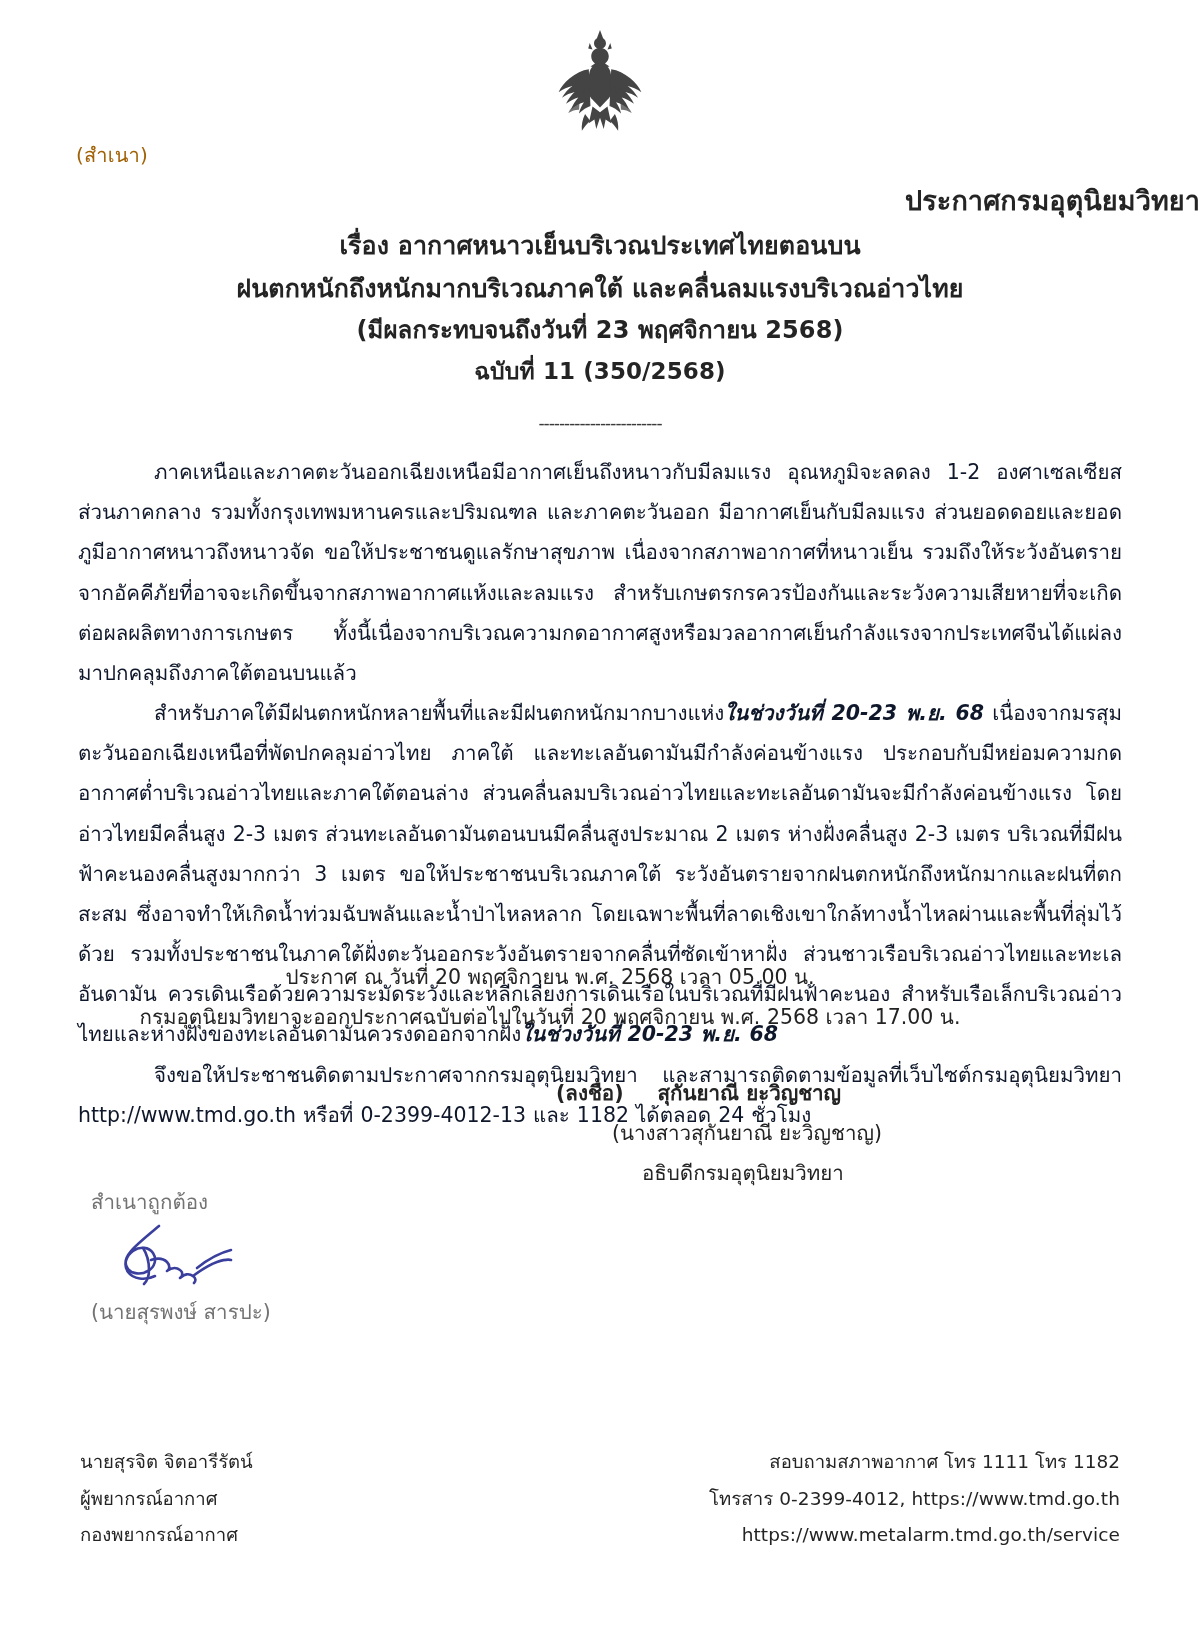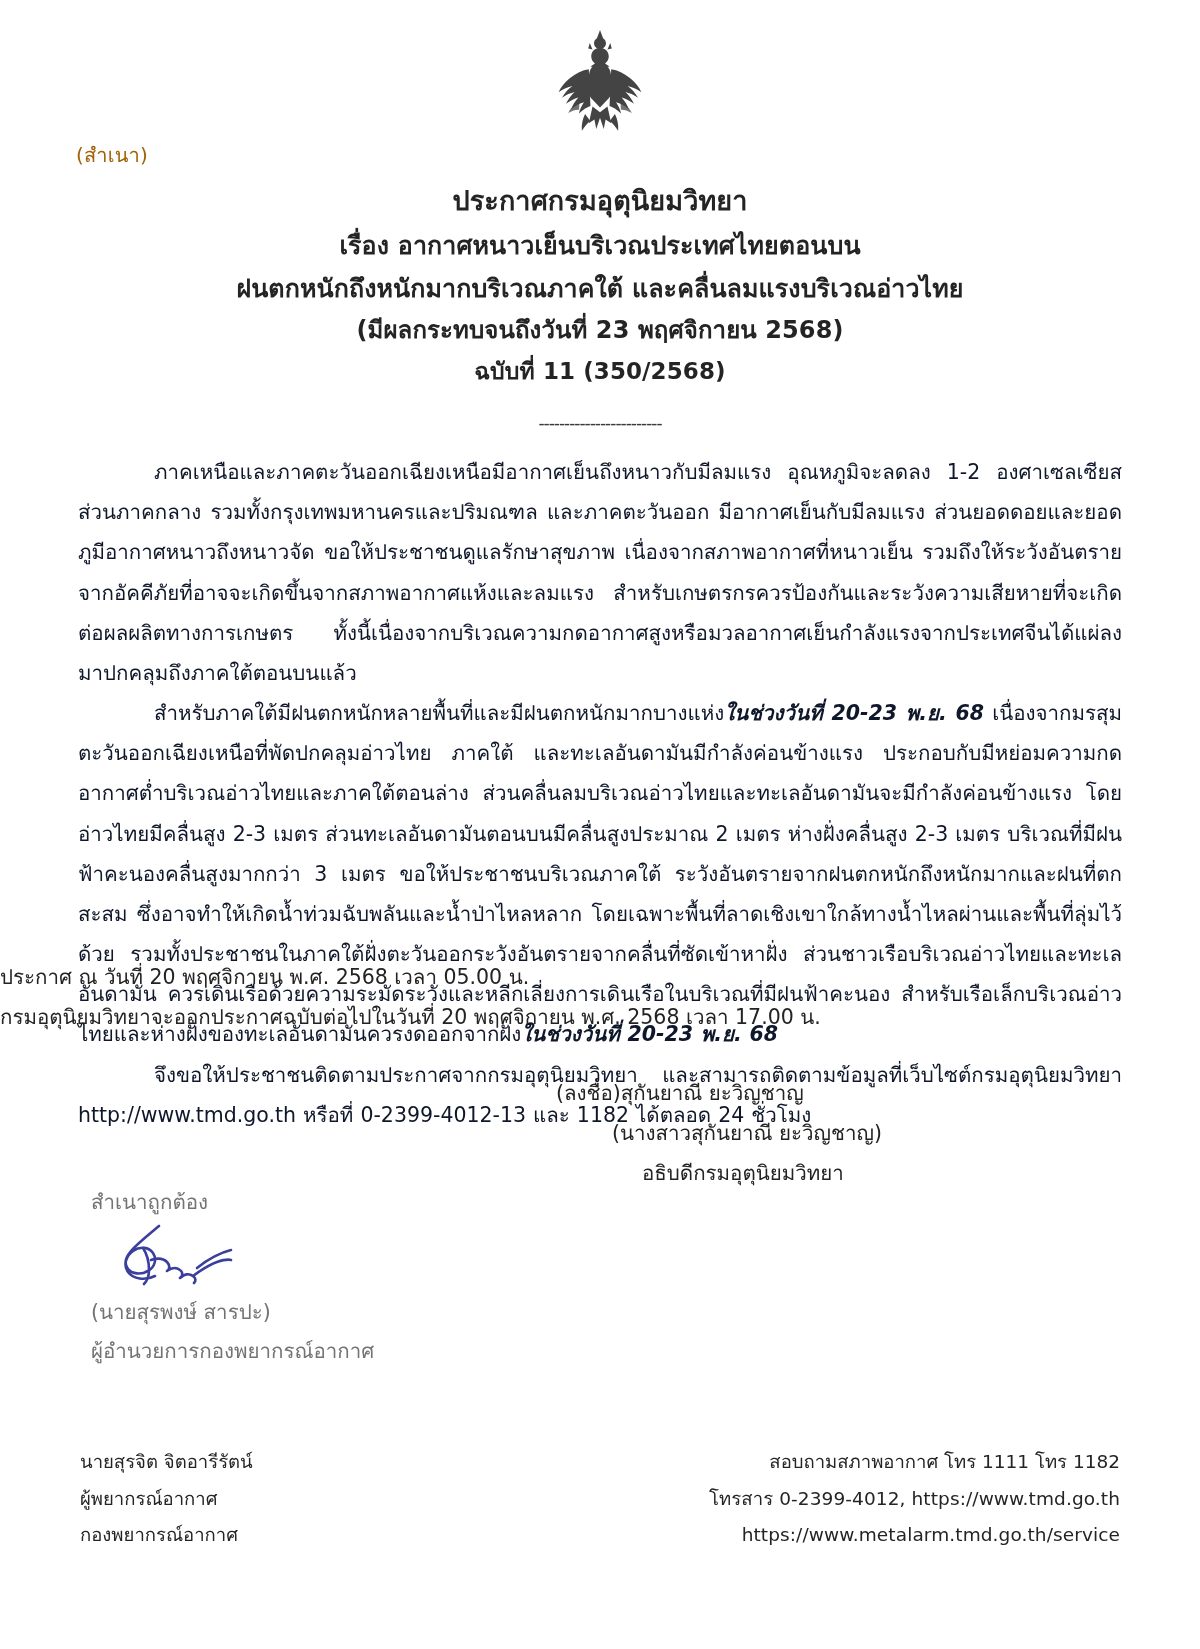--- a/index.html
+++ b/index.html
@@ -55,21 +55,21 @@
     width: 1200px;
     text-align: center;
   }
   .title-line {
     font-size: 25px;
     font-weight: bold;
     color: #242424;
     line-height: 1.72;
     letter-spacing: .1px;
   }
-  .title-line.t1 { font-size: 27px; }
+  .title-line.t1 { font-size: 27px; text-align: right; }
   .title-line.t4 { font-size: 24px; }
   .title-line.t5 { font-size: 23px; }
 
   .divider {
     margin: 24px auto 0;
     width: 176px;
     text-align: center;
     font-size: 17px;
     color: #3a3a3a;
     letter-spacing: -1px;
@@ -97,41 +97,43 @@
   }
   .para + .para { margin-top: 0; }
   .para b { font-weight: bold; font-style: italic; }
 
   
   .issued-block {
     position: absolute;
     top: 958px;
     left: 0;
     width: 1100px;
-    text-align: left;
+    text-align: center;
   }
   .issued-line {
     font-size: 20.5px;
     line-height: 1.95;
     color: #232323;
   }
 
   
   .sign-block {
     position: absolute;
     top: 1074px;
     left: 556px;
     width: 420px;
     font-size: 20.5px;
     line-height: 1.95;
     color: #232323;
   }
   .sign-row {
     display: flex;
+    gap: 34px;
     white-space: nowrap;
+    font-weight: bold;
   }
   .sign-name-paren { padding-left: 56px; white-space: nowrap; }
   .sign-position { padding-left: 86px; white-space: nowrap; }
 
   
   .cert-block {
     position: absolute;
     top: 1183px;
     left: 91px;
     width: 420px;
@@ -244,21 +246,20 @@
         <g fill="none" stroke="#3a3f9e" stroke-width="2.6" stroke-linecap="round" stroke-linejoin="round">
           <path d="M62 2 C50 12 40 20 34 27 C28 34 27 40 31 45 C35 50 44 51 51 47 C58 43 60 35 56 29 C52 23 43 22 36 27 C29 32 26 41 31 48 C36 55 48 57 58 52"></path>
           <path d="M46 24 C50 30 52 38 52 46 C52 52 50 57 47 60"></path>
           <path d="M54 36 C60 34 66 34 70 38 C73 41 73 45 70 47 C74 44 79 43 83 46 C86 48 86 52 83 54 C87 50 92 49 96 52 C99 54 99 57 97 59"></path>
           <path d="M96 52 C104 46 112 41 120 38 C126 36 131 35 134 36"></path>
           <path d="M100 44 C110 36 122 29 134 26"></path>
         </g>
       </svg>
     </div>
     <div class="cert-name">(นายสุรพงษ์ สารปะ)</div>
-    <div>ผู้อำนวยการกองพยากรณ์อากาศ</div>
   </div>
 
   <div class="footer">
     <div class="footer-left">
       <div>นายสุรจิต จิตอารีรัตน์</div>
       <div>ผู้พยากรณ์อากาศ</div>
       <div>กองพยากรณ์อากาศ</div>
     </div>
     <div class="footer-right">
       <div>สอบถามสภาพอากาศ โทร 1111 โทร 1182</div>

